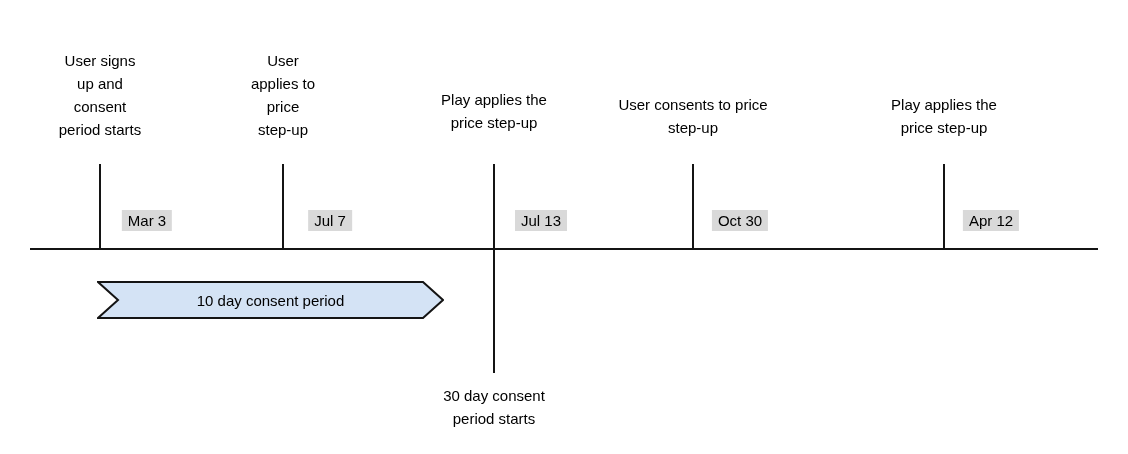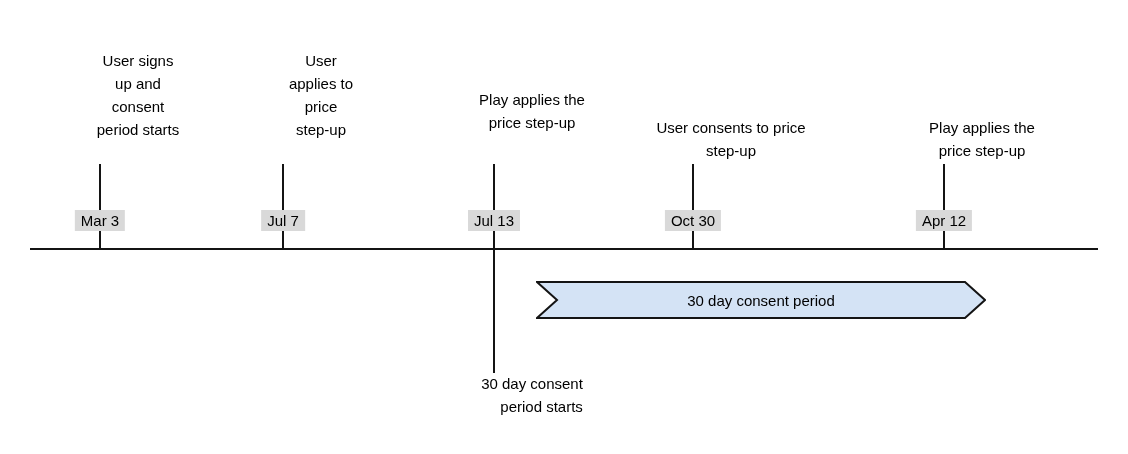--- a/index.html
+++ b/index.html
@@ -42,40 +42,40 @@
   .event .tick.long {
     height: 209px; 
   }
   .event-label {
     position: absolute;
     transform: translateX(-50%);
     text-align: center;
     white-space: pre;          
     font-size: 15px;
     line-height: 23px;
-    margin-left: 38px;
   }
   .event.e1 { left: 100px; }
   .event.e2 { left: 283px; }
   .event.e3 { left: 494px; }
   .event.e4 { left: 693px; }
   .event.e5 { left: 944px; }
   .event.e1 .event-label, .event.e2 .event-label { top: 49px; }
   .event.e3 .event-label.above { top: 88px; }
-  .event.e4 .event-label, .event.e5 .event-label { top: 116px; }
-  .event-label.below { top: 372px; text-align: right; }
+  .event.e4 .event-label, .event.e5 .event-label { top: 93px; }
+  .event-label.below { top: 384px; }
   .date-badge {
     position: absolute;
     top: 210px;
     transform: translateX(-50%);
     background: var(--date_bg, #d9d9d9);
     font-size: 15px;
     line-height: 19px;
     padding: 1px 6px;
     white-space: nowrap;
+    margin-left: 47px;
   }
   
   .banner {
     position: absolute;
     top: 281px;
     height: 38px;
   }
   .banner.b1 { left: 97px;  width: 347px; }
   .banner.b2 { left: 536px; width: 450px; }
   .banner svg {
@@ -142,21 +142,21 @@
     <div class="date-badge">Oct 30</div>
   </div>
 
   <div class="event e5">
     <div class="tick"></div>
     <div class="event-label above">Play applies the
 price step-up</div>
     <div class="date-badge">Apr 12</div>
   </div>
 
+  <div class="banner b1">
+    <svg width="347" height="38" viewBox="0 0 347 38">
+      <polygon points="1,1 326,1 346,19 326,37 1,37 21,19"></polygon>
+    </svg>
+    <div class="banner-label">10 day consent period</div>
+  </div>
 
-  <div class="banner b2">
-    <svg width="450" height="38" viewBox="0 0 450 38">
-      <polygon points="1,1 429,1 449,19 429,37 1,37 21,19"></polygon>
-    </svg>
-    <div class="banner-label">30 day consent period</div>
-  </div>
 
 </div>
 
 </body></html>

